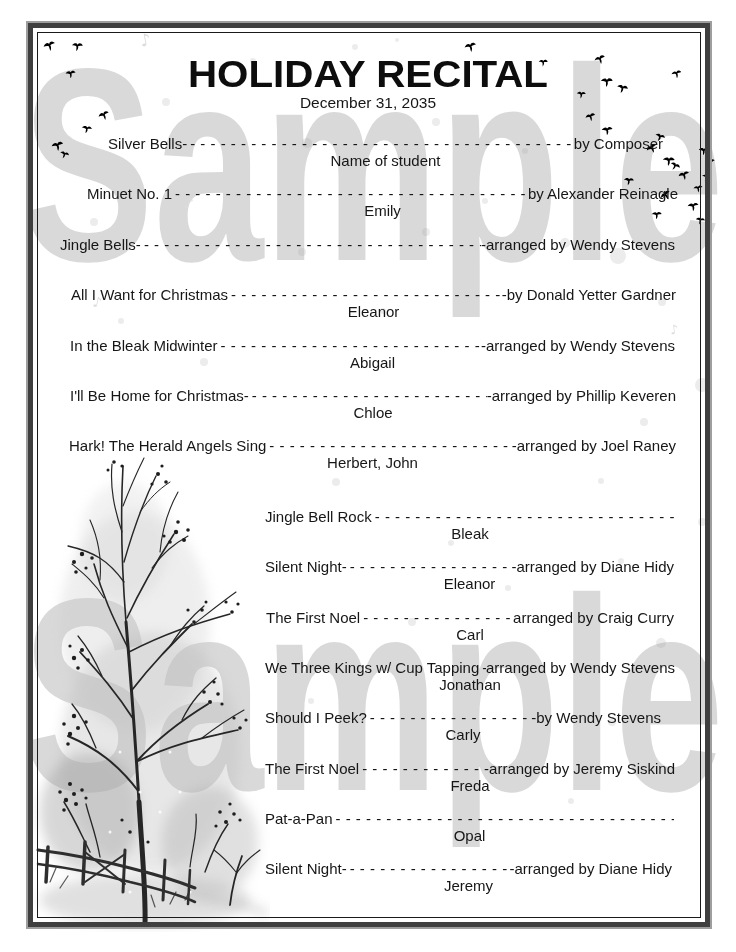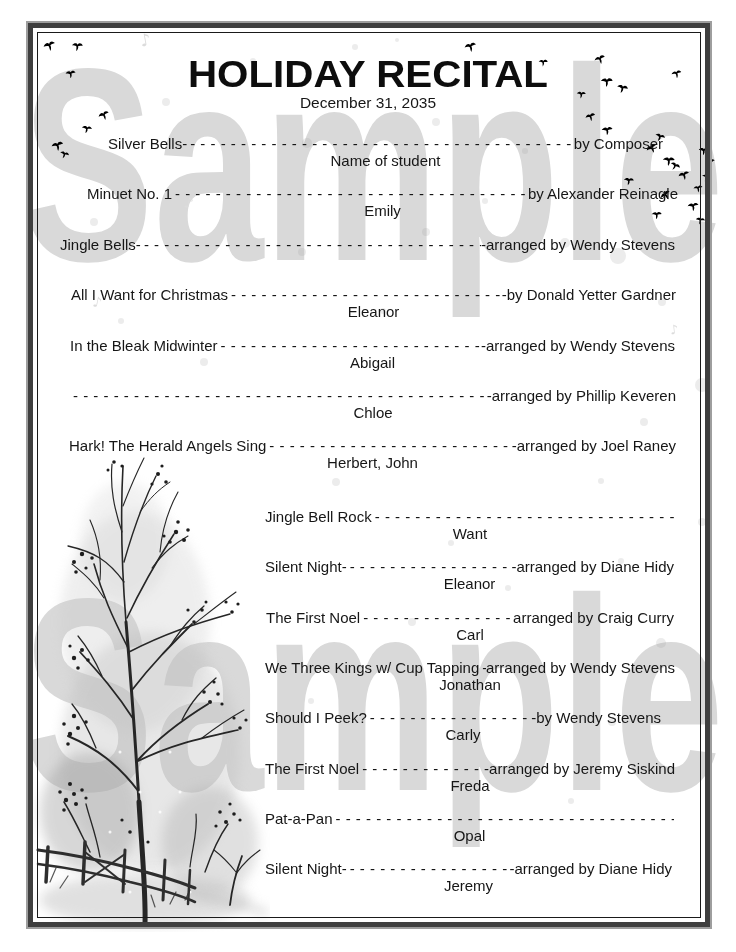--- a/index.html
+++ b/index.html
@@ -378,39 +378,40 @@
     <div class="row r5">
       <div class="song-line">
           <span class="t">In the Bleak Midwinter</span>
           <span class="leader">- - - - - - - - - - - - - - - - - - - - - - - - - - - - - - - - - - - - - - - - - - - - - - - - - - - - - - - - - - - - - - - - - - - - - - </span>
           <span class="b">-arranged by Wendy Stevens</span>
         </div>
       <div class="student">Abigail</div>
     </div>
     <div class="row r6">
       <div class="song-line">
+          <span class="t">I'll Be Home for Christmas-</span>
           <span class="leader">- - - - - - - - - - - - - - - - - - - - - - - - - - - - - - - - - - - - - - - - - - - - - - - - - - - - - - - - - - - - - - - - - - - - - - </span>
           <span class="b">-arranged by Phillip Keveren</span>
         </div>
       <div class="student">Chloe</div>
     </div>
     <div class="row r7">
       <div class="song-line">
           <span class="t">Hark! The Herald Angels Sing</span>
           <span class="leader">- - - - - - - - - - - - - - - - - - - - - - - - - - - - - - - - - - - - - - - - - - - - - - - - - - - - - - - - - - - - - - - - - - - - - - </span>
           <span class="b">-arranged by Joel Raney</span>
         </div>
       <div class="student">Herbert, John</div>
     </div>
     <div class="row r8">
       <div class="song-line">
           <span class="t">Jingle Bell Rock</span>
           <span class="leader">- - - - - - - - - - - - - - - - - - - - - - - - - - - - - - - - - - - - - - - - - - - - - - - - - - - - - - - - - - - - - - - - - - - - - - </span>
         </div>
-      <div class="student">Want</div>
+      <div class="student">Bleak</div>
     </div>
     <div class="row r9">
       <div class="song-line">
           <span class="t">Silent Night-</span>
           <span class="leader">- - - - - - - - - - - - - - - - - - - - - - - - - - - - - - - - - - - - - - - - - - - - - - - - - - - - - - - - - - - - - - - - - - - - - - </span>
           <span class="b">-arranged by Diane Hidy</span>
         </div>
       <div class="student">Eleanor</div>
     </div>
     <div class="row r10">

